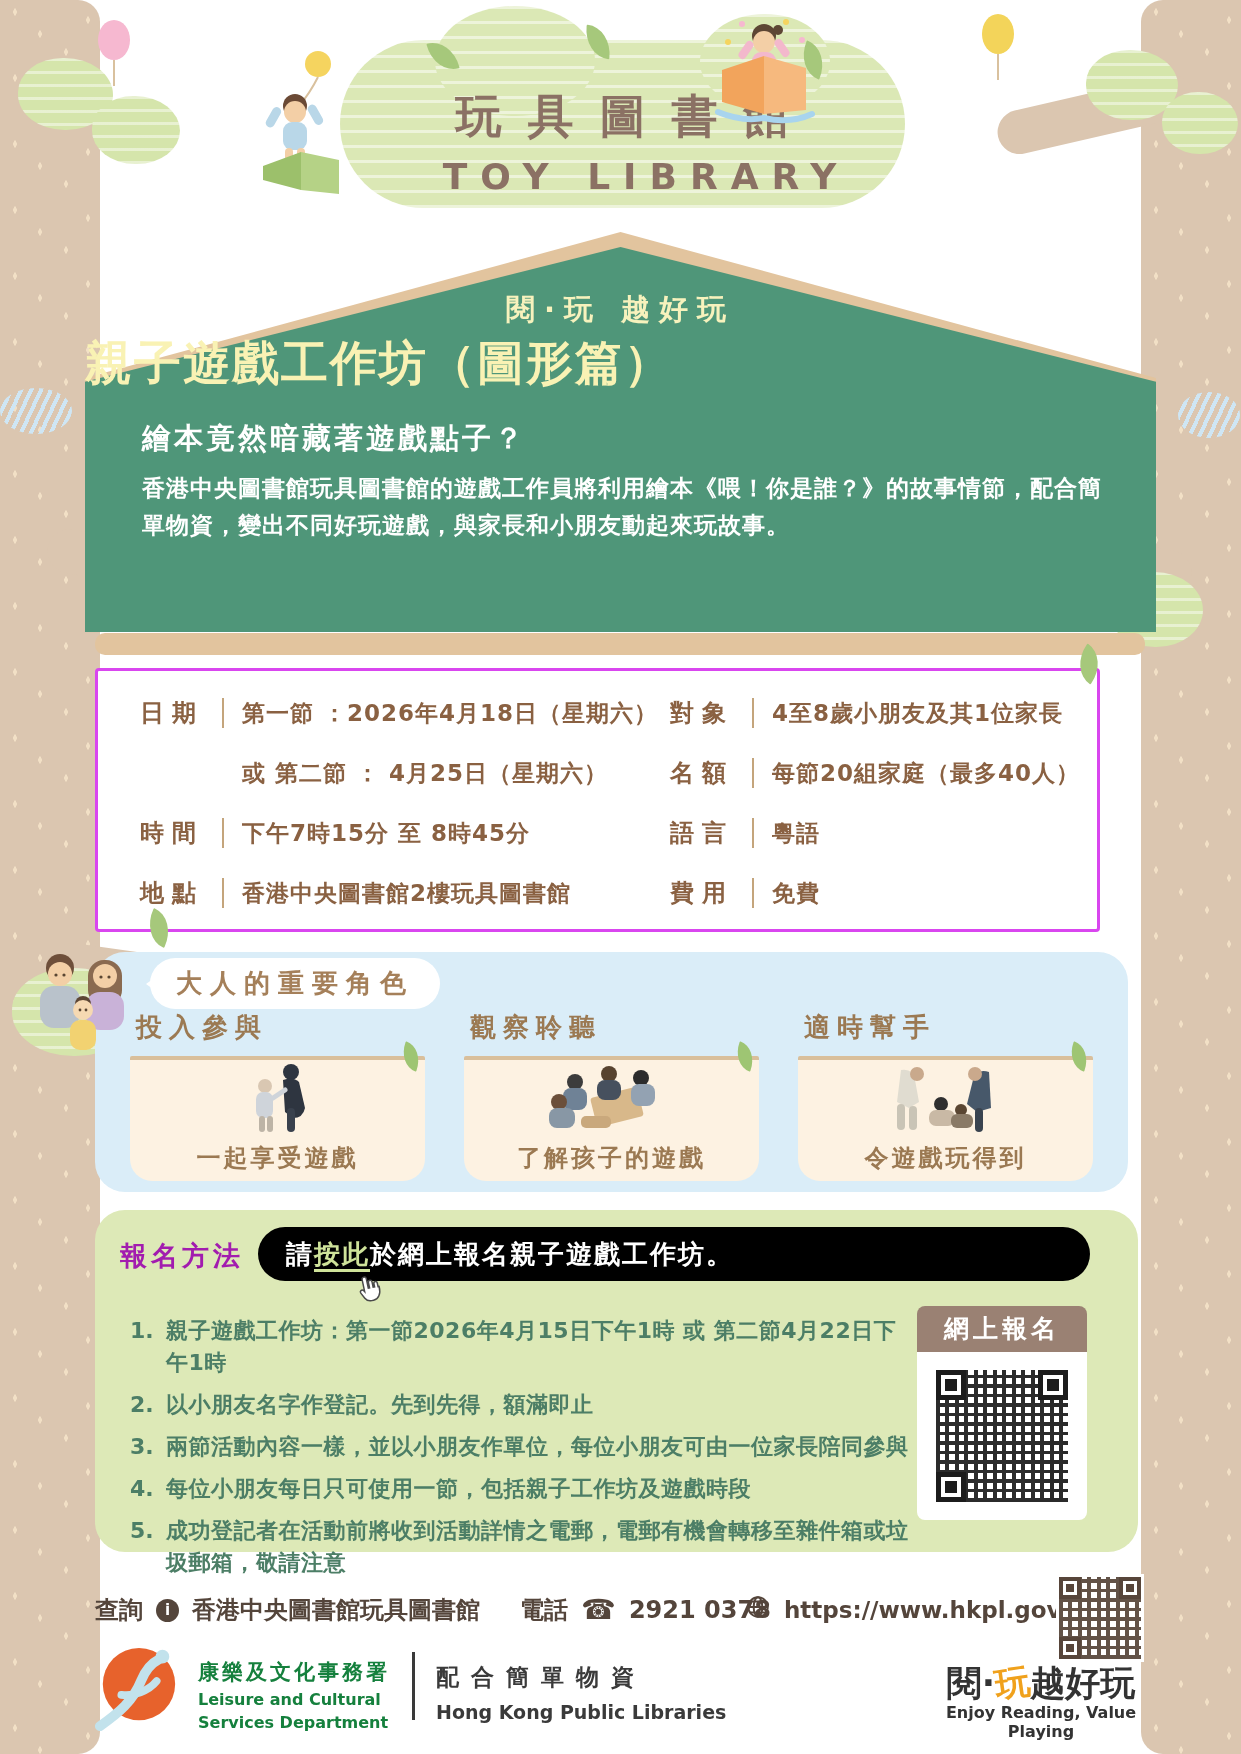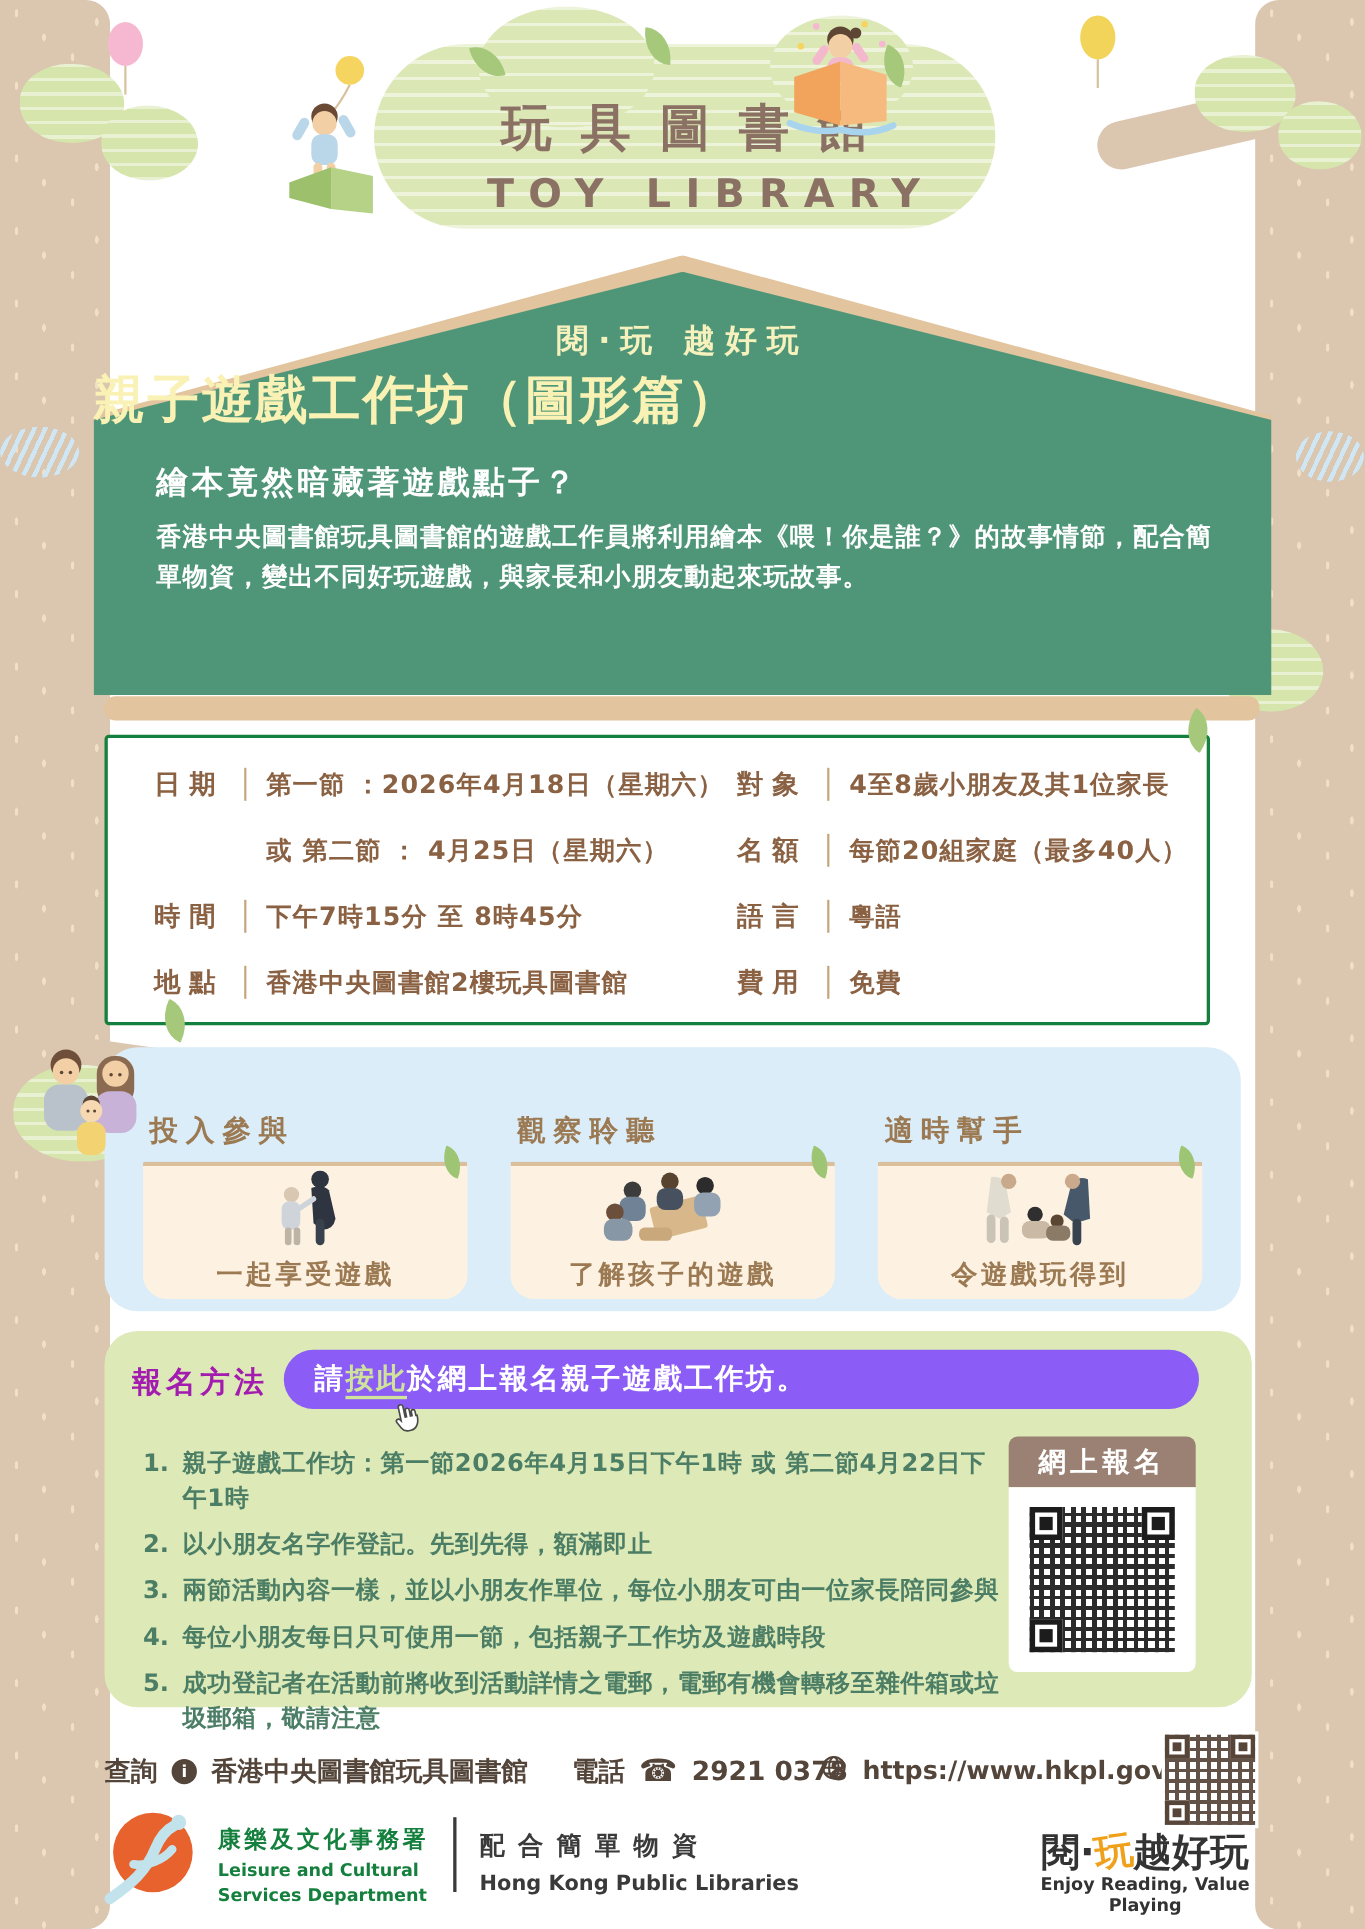--- a/index.html
+++ b/index.html
@@ -48,21 +48,21 @@
   .hero-title{position:absolute;left:0;right:0;top:100px;text-align:left;
     font-size:47px;color:#f9f2b4;letter-spacing:2px;}
   .hero-question{position:absolute;left:57px;top:187px;font-size:29px;color:#fff;letter-spacing:3px;}
   .hero-desc{position:absolute;left:57px;top:238px;width:965px;font-size:23px;color:#fff;
     line-height:37px;letter-spacing:1px;}
   .base-bar{position:absolute;left:95px;top:633px;width:1050px;height:22px;background:#e2c49e;
     border-radius:10px;z-index:2;}
 
   
   .info-box{position:absolute;left:95px;top:668px;width:1005px;height:264px;background:#fff;
-    border:3px solid #15803d;border-radius:4px;z-index:2;box-sizing:border-box;}
+    border:3px solid #d946ef;border-radius:4px;z-index:2;box-sizing:border-box;}
   .info-grid{display:grid;grid-template-columns:530px 1fr;grid-template-rows:repeat(4,60px);
     grid-auto-flow:column;padding:12px 0 0 42px;}
   .info-row{display:flex;align-items:center;white-space:nowrap;color:#8a6142;}
   .ilabel{width:78px;font-size:24px;letter-spacing:8px;flex:none;}
   .idiv{width:2px;height:30px;background:#c4a57c;margin:0 18px 0 4px;flex:none;}
   .ival{font-size:23px;letter-spacing:1px;}
   .blank .ilabel,.blank .idiv{visibility:hidden;}
 
   
   .roles{position:absolute;left:95px;top:952px;width:1033px;height:240px;background:#daedf8;
@@ -80,21 +80,21 @@
     background:#9ec573;border-radius:4% 100% 4% 100%;transform:rotate(20deg);}
   .photo{display:block;margin:4px auto 0;width:150px;height:72px;}
   .role-caption{position:absolute;left:0;right:0;bottom:7px;font-size:24px;color:#9b7952;letter-spacing:3px;}
   .family{left:26px;top:944px;z-index:3;}
 
   
   .signup{position:absolute;left:95px;top:1210px;width:1043px;height:342px;background:#dde9b7;
     border-radius:30px;z-index:2;}
   .signup-label{position:absolute;left:25px;top:28px;font-size:27px;color:#a21caf;letter-spacing:4px;}
   .signup-pill{position:absolute;left:163px;top:17px;width:832px;height:54px;border-radius:27px;
-    background:#8b5cf6;color:#fff;font-size:26px;line-height:54px;padding-left:28px;
+    background:#000000;color:#fff;font-size:26px;line-height:54px;padding-left:28px;
     letter-spacing:2px;box-sizing:border-box;}
   .signup-pill .link{color:#cfe39a;border-bottom:3px solid #cfe39a;cursor:pointer;}
   .hand{position:absolute;left:262px;top:64px;z-index:3;transform:rotate(-12deg);}
   .steps{position:absolute;left:35px;top:105px;width:785px;color:#4c7e66;font-size:22px;line-height:32px;}
   .step{display:flex;margin-bottom:10px;}
   .step .n{width:36px;flex:none;}
   .step .t{flex:1;letter-spacing:.5px;}
   .qr-panel{position:absolute;left:822px;top:96px;width:170px;}
   .qr-head{height:46px;line-height:46px;background:#9a8173;color:#fff;text-align:center;
     font-size:25px;letter-spacing:4px;border-radius:8px 8px 0 0;}
@@ -255,20 +255,23 @@
       </div>
       <div class="info-row">
         <span class="ilabel">費用</span>
         <span class="idiv"></span>
         <span class="ival">免費</span>
       </div>
     </div>
   </div>
 
   <div class="roles">
+    <div class="bubble">
+      <span>大人的重要角色</span>
+    </div>
     <div class="roles-cols">
       <div class="role-col">
         <div class="role-heading">投入參與</div>
         <div class="role-card">
           <span class="photo">
             <svg width="150" height="72" viewBox="0 0 150 72">
               <circle cx="88" cy="8" r="8" fill="#2e3540"></circle>
               <path d="M80 16 q10 -4 16 2 l6 26 q-2 10 -12 10 l-8 -6 z" fill="#2e3540"></path>
               <rect x="84" y="44" width="8" height="24" rx="4" fill="#39414d"></rect>
               <circle cx="62" cy="22" r="7" fill="#d9c7b2"></circle>

